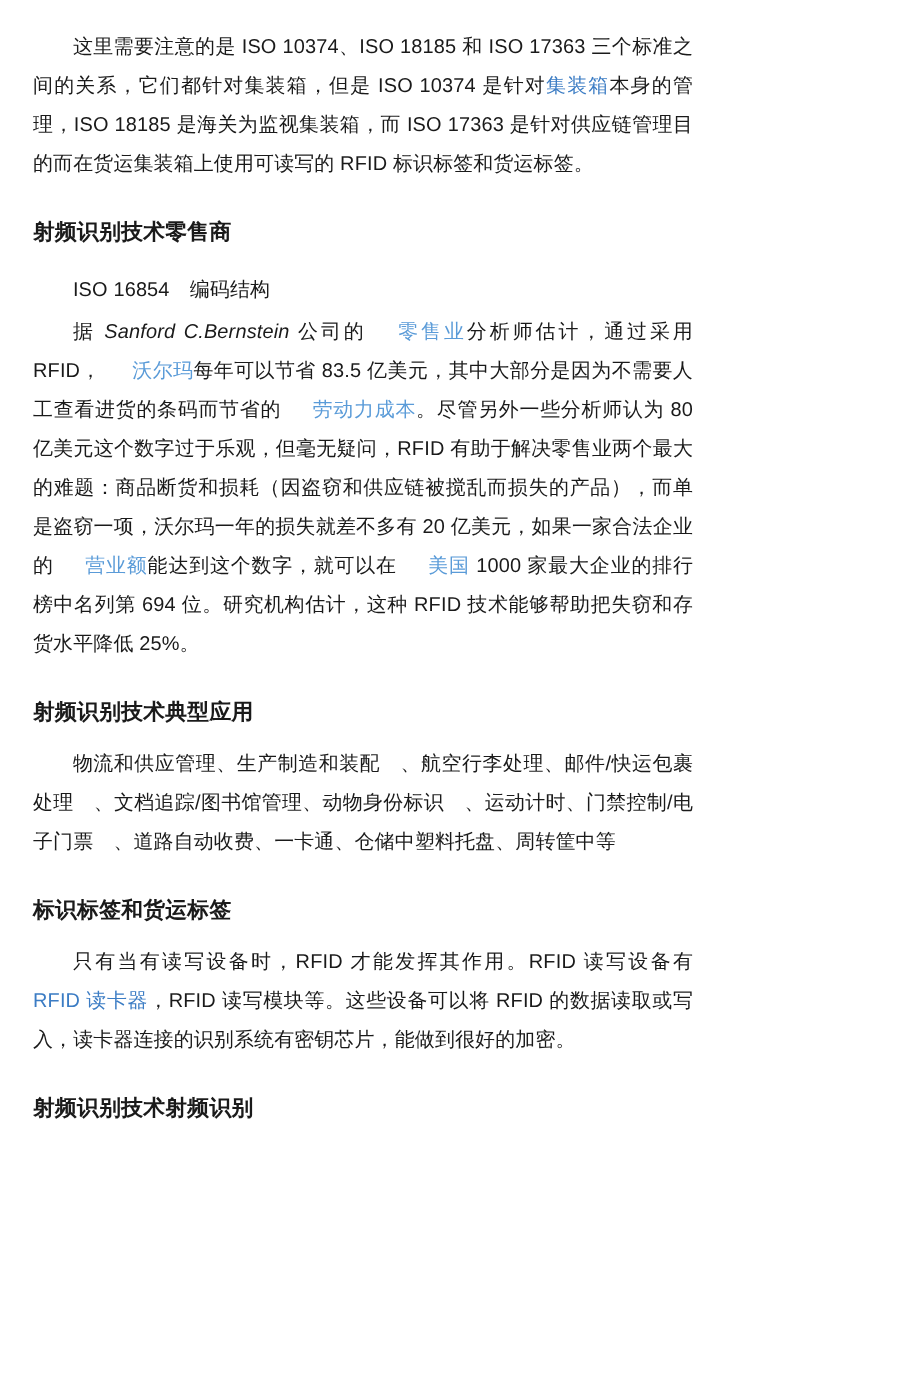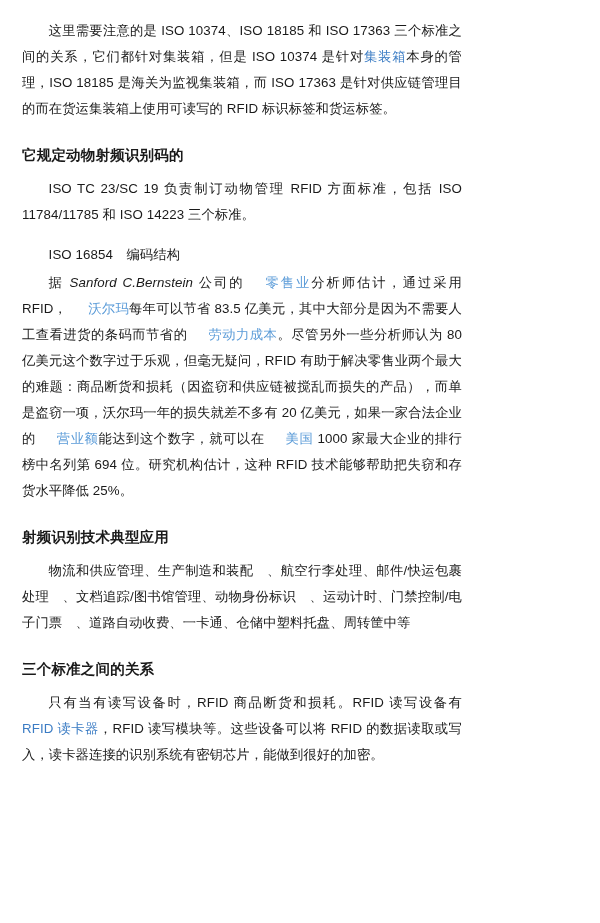--- a/index.html
+++ b/index.html
@@ -55,36 +55,36 @@
 </style>
 </head>
 <body>
 
 <div class="page">
 
   <p class="para indent">
     <span>这里需要注意的是 ISO 10374、ISO 18185 和 ISO 17363 三个标准之间的关系，它们都针对集装箱，但是 ISO 10374 是针对</span><a class="link">集装箱</a><span>本身的管理，ISO 18185 是海关为监视集装箱，而 ISO 17363 是针对供应链管理目的而在货运集装箱上使用可读写的 RFID 标识标签和货运标签。</span>
   </p>
 
-  <h2 class="heading">它规定动物射频识别码的</h2>
+  <h2 class="heading">射频识别技术零售商</h2>
 
-  <p class="para indent">ISO TC 23/SC 19 负责制订动物管理 RFID 方面标准，包括 ISO 11784/11785 和 ISO 14223 三个标准。</p>
 
   <p class="para indent sp-top-1">ISO 16854　编码结构</p>
 
 
 
   <p class="para indent">
     <span>据 </span><span class="ital">Sanford C.Bernstein</span><span> 公司的</span><a class="link-light">零售业</a><span>分析师估计，通过采用 RFID，</span><a class="link-light">沃尔玛</a><span>每年可以节省 83.5 亿美元，其中大部分是因为不需要人工查看进货的条码而节省的</span><a class="link-light">劳动力成本</a><span>。尽管另外一些分析师认为 80 亿美元这个数字过于乐观，但毫无疑问，RFID 有助于解决零售业两个最大的难题：商品断货和损耗（因盗窃和供应链被搅乱而损失的产品），而单是盗窃一项，沃尔玛一年的损失就差不多有 20 亿美元，如果一家合法企业的</span><a class="link-light">营业额</a><span>能达到这个数字，就可以在</span><a class="link-light">美国</a><span> 1000 家最大企业的排行榜中名列第 694 位。研究机构估计，这种 RFID 技术能够帮助把失窃和存货水平降低 25%。</span>
   </p>
 
   <h2 class="heading">射频识别技术典型应用</h2>
 
   <p class="para indent">物流和供应管理、生产制造和装配　、航空行李处理、邮件/快运包裹处理　、文档追踪/图书馆管理、动物身份标识　、运动计时、门禁控制/电子门票　、道路自动收费、一卡通、仓储中塑料托盘、周转筐中等</p>
 
-  <h2 class="heading">三个标准之间的关系</h2>
+  <h2 class="heading">标识标签和货运标签</h2>
 
   <p class="para indent">
-    <span>只有当有读写设备时，RFID 商品断货和损耗。RFID 读写设备有 </span><a class="link">RFID 读卡器</a><span>，RFID 读写模块等。这些设备可以将 RFID 的数据读取或写入，读卡器连接的识别系统有密钥芯片，能做到很好的加密。</span>
+    <span>只有当有读写设备时，RFID 才能发挥其作用。RFID 读写设备有 </span><a class="link">RFID 读卡器</a><span>，RFID 读写模块等。这些设备可以将 RFID 的数据读取或写入，读卡器连接的识别系统有密钥芯片，能做到很好的加密。</span>
   </p>
 
+  <h2 class="heading">射频识别技术射频识别</h2>
 
 </div>
 
 </body></html>

